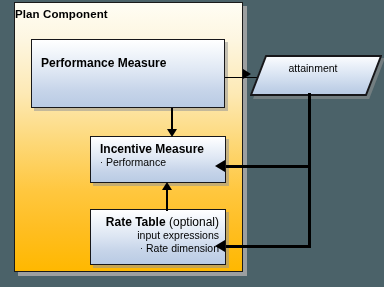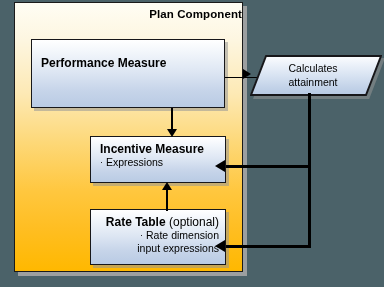--- a/index.html
+++ b/index.html
@@ -41,21 +41,21 @@
         #ffb800 100%);
     box-shadow: 4px 4px 0 rgba(170,170,170,0.85);
     z-index: 2;
   }
 
   .plan-title {
     position: absolute;
     left: 0;
     top: 5px;
     width: 100%;
-    text-align: right;
+    text-align: left;
     font-size: 11.5px;
     font-weight: bold;
     color: #000;
     letter-spacing: 0.1px;
   }
 
   
   .node {
     position: absolute;
     box-sizing: border-box;
@@ -277,29 +277,29 @@
 
     <div class="node" id="node-performance-measure">
       <div class="node-inner">
         <div class="node-title">Performance Measure</div>
       </div>
     </div>
 
     <div class="node" id="node-incentive-formula">
       <div class="node-inner">
         <div class="node-title">Incentive Measure</div>
-        <div class="node-line"><span class="bullet">·</span> <span>Expressions</span></div>
+        <div class="node-line"><span class="bullet">·</span> <span>Performance</span></div>
       </div>
     </div>
 
     <div class="node" id="node-rate-table">
       <div class="node-inner">
         <div class="node-title"><span>Rate Table</span> <span class="soft">(optional)</span></div>
+        <div class="node-line indent">input expressions</div>
         <div class="node-line"><span class="bullet">·</span> <span>Rate dimension</span></div>
-        <div class="node-line indent">input expressions</div>
       </div>
     </div>
 
     <div class="wire thin" id="wire-pm-to-if"></div>
     <div id="arrow-pm-to-if"></div>
 
     <div class="wire thin" id="wire-rt-to-if"></div>
     <div id="arrow-rt-to-if"></div>
 
     <div class="wire thin" id="wire-pm-to-calc"></div>
@@ -307,21 +307,20 @@
 
   <div id="arrow-pm-to-calc"></div>
 
   <div class="parallelogram">
     <div class="pshadow"></div>
     <div class="pshape"></div>
     <svg class="pborder" viewBox="0 0 132 41" preserveAspectRatio="none">
       <polygon points="16,1 131,1 116,40 1,40" fill="none" stroke="#17171a" stroke-width="2"></polygon>
     </svg>
     <div class="ptext">
-      <div>Calculates</div>
       <div>attainment</div>
     </div>
   </div>
 
   <div class="wire" id="wire-bus-vertical"></div>
   <div class="wire" id="wire-bus-to-if"></div>
   <div id="arrow-bus-to-if"></div>
   <div class="wire" id="wire-bus-to-rt"></div>
   <div id="arrow-bus-to-rt"></div>
 

